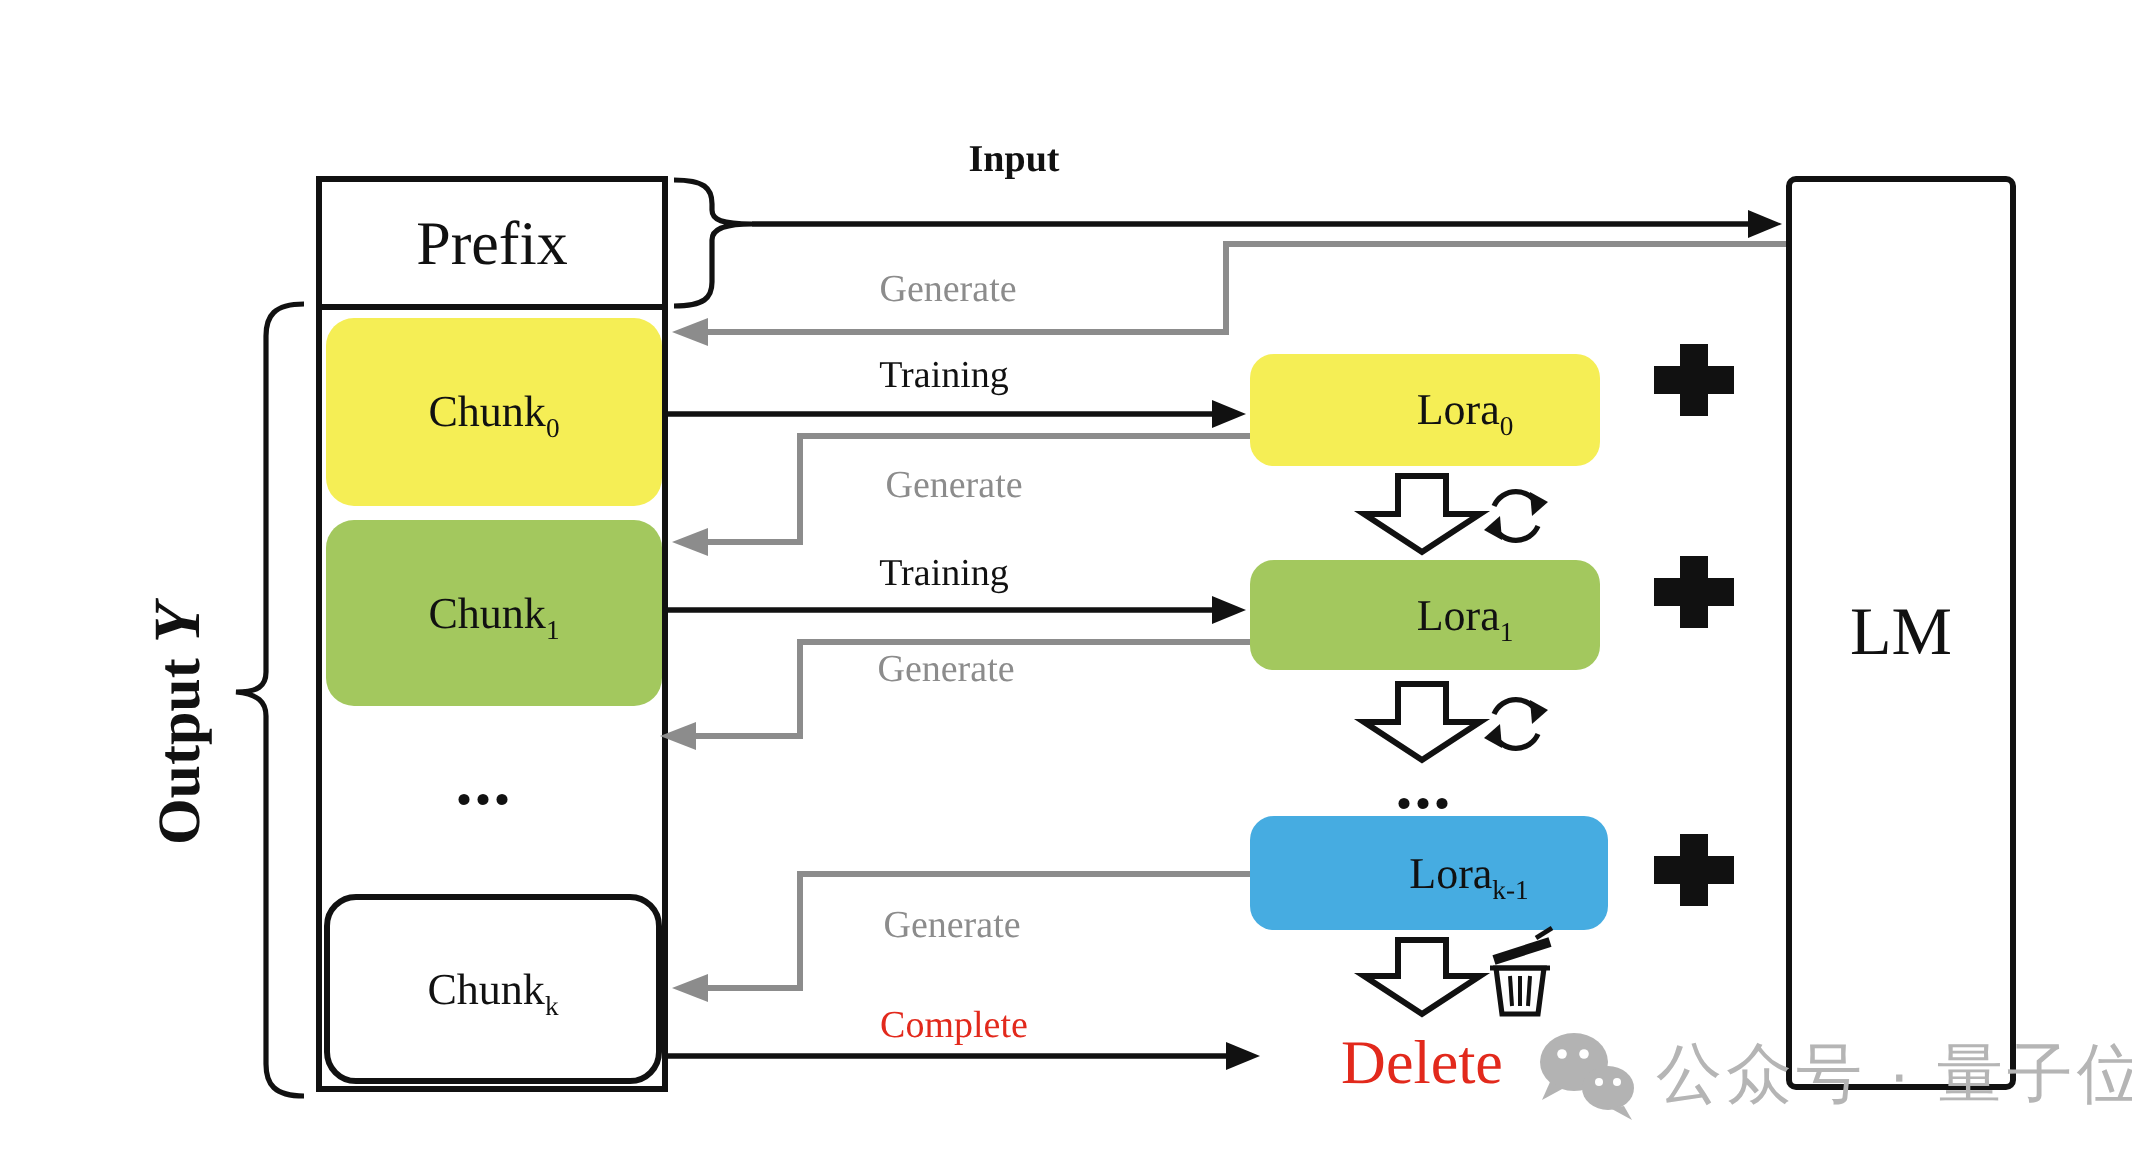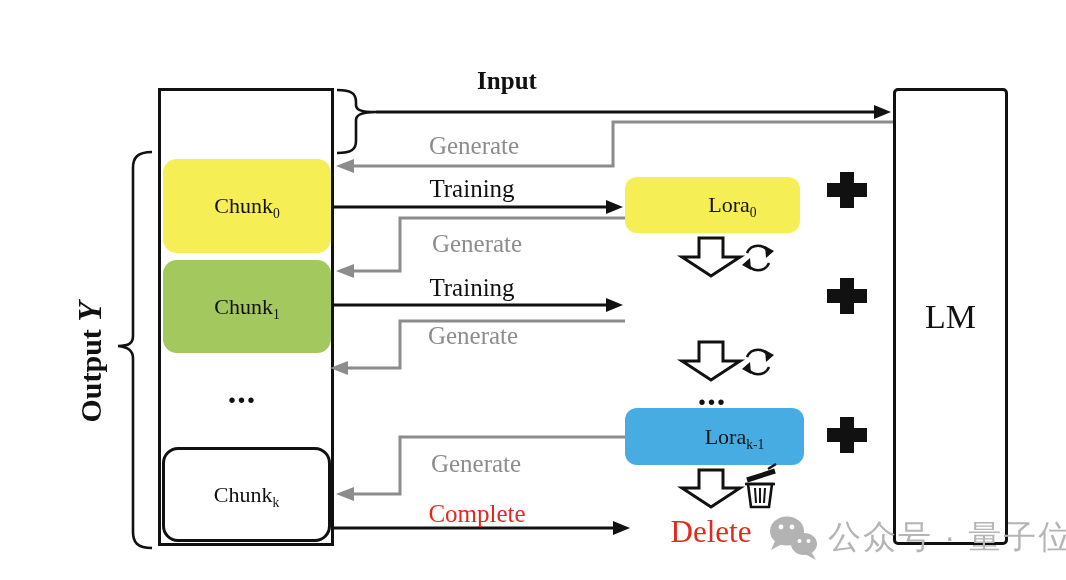--- a/index.html
+++ b/index.html
@@ -7,21 +7,21 @@
           font-family:"Liberation Serif","DejaVu Serif",serif;color:#111;}
   .box{position:absolute;box-sizing:border-box;}
   .outer-box{border:3px solid #111;background:#fff;z-index:1;}
   .prefix-box{border:3px solid #111;background:#fff;z-index:2;display:flex;align-items:center;justify-content:center;}
   .chunk{border-radius:14px;z-index:2;display:flex;align-items:center;justify-content:center;}
   .chunk-k{border:3px solid #111;border-radius:16px;background:#fff;}
   .lora{border-radius:12px;z-index:2;display:flex;align-items:center;justify-content:center;padding-left:40px;}
   .lm-box{border:3px solid #111;border-radius:5px;background:#fff;z-index:2;display:flex;align-items:center;justify-content:center;}
   .node-label{font-size:22px;line-height:1;}
   .node-label sub{font-size:0.62em;line-height:0;}
-  .lbl{position:absolute;transform:translate(-50%,-50%);white-space:nowrap;z-index:5;font-size:25px;line-height:1;}
+  .lbl{position:absolute;transform:translate(-50%,-50%);white-space:nowrap;z-index:5;font-size:19px;line-height:1;}
   .bold{font-weight:bold;}
   .gray{color:#8c8c8c;}
   .red{color:#e2291c;}
   .prefix-label{font-size:31px;}
   .lm-label{font-size:34px;}
   .delete-label{font-size:31px;}
   .dots{font-weight:bold;font-size:34px;letter-spacing:1px;z-index:4;}
   .output-label{position:absolute;transform:translate(-50%,-50%) rotate(-90deg);transform-origin:center;
                 font-weight:bold;font-size:30px;white-space:nowrap;z-index:5;}
   .output-label .script-y{font-style:italic;font-size:33px;}
@@ -30,33 +30,39 @@
   .watermark-text{font-family:"Liberation Sans","DejaVu Sans",sans-serif;font-size:33px;color:#b5b5b5;letter-spacing:2px;white-space:nowrap;}
 </style>
 </head>
 <body>
 
 <div id="canvas">
 
   <div class="output-label" style="left:90px;top:362px;"><span>Output</span>&nbsp;<span class="script-y">Y</span></div>
 
   <div class="box outer-box" style="left:158px;top:88px;width:176px;height:458px;"></div>
+  <div class="box prefix-box" style="left:158px;top:88px;width:176px;height:67px;">
+    <span class="node-label prefix-label">Prefix</span>
+  </div>
   <div class="box chunk" style="left: 163px; top: 159px; width: 168px; height: 94px; background: rgb(245, 238, 85);">
     <span class="node-label"><span>Chunk</span><sub>0</sub></span>
   </div>
   <div class="box chunk" style="left: 163px; top: 260px; width: 168px; height: 93px; background: rgb(163, 200, 94);">
     <span class="node-label"><span>Chunk</span><sub>1</sub></span>
   </div>
   <div class="lbl dots" style="left:242px;top:392px;">...</div>
   <div class="box chunk chunk-k" style="left:162px;top:447px;width:169px;height:95px;">
     <span class="node-label"><span>Chunk</span><sub>k</sub></span>
   </div>
 
   <div class="box lora" style="left: 625px; top: 177px; width: 175px; height: 56px; background: rgb(245, 238, 85);">
     <span class="node-label"><span>Lora</span><sub>0</sub></span>
+  </div>
+  <div class="box lora" style="left: 625px; top: 280px; width: 175px; height: 55px; background: rgb(163, 200, 94);">
+    <span class="node-label"><span>Lora</span><sub>1</sub></span>
   </div>
   <div class="lbl dots" style="left:712px;top:394px;">...</div>
   <div class="box lora" style="left: 625px; top: 408px; width: 179px; height: 57px; background: rgb(70, 172, 225);">
     <span class="node-label"><span>Lora</span><sub>k-1</sub></span>
   </div>
 
   <div class="box lm-box" style="left:893px;top:88px;width:115px;height:457px;">
     <span class="node-label lm-label">LM</span>
   </div>
 

